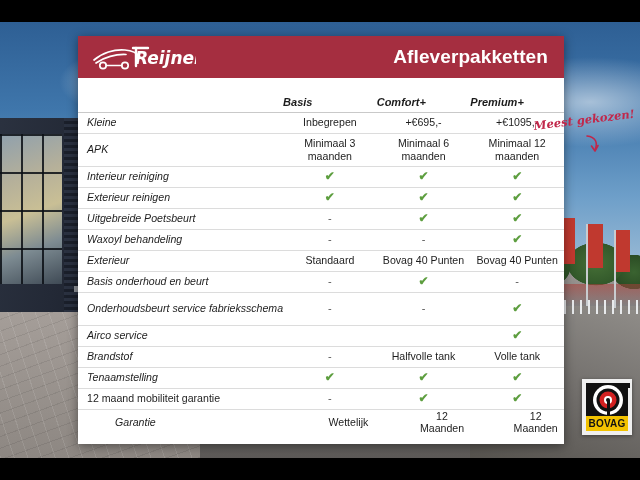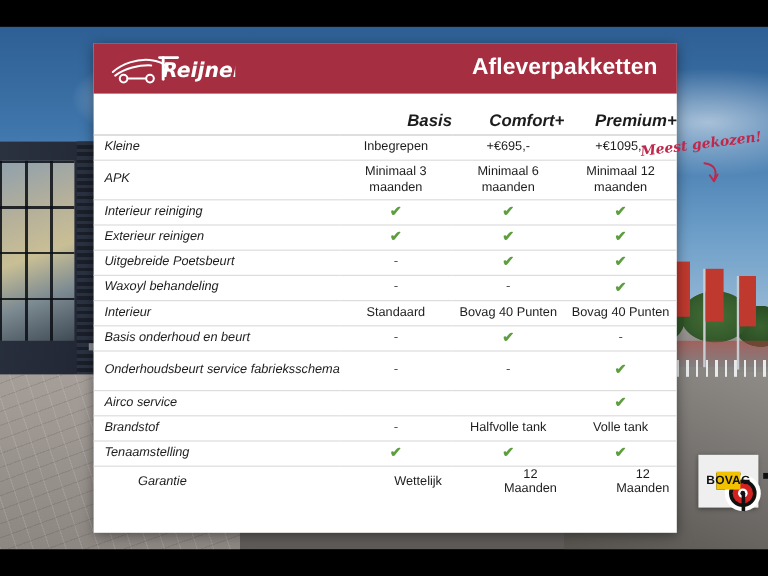--- a/index.html
+++ b/index.html
@@ -90,22 +90,22 @@
   #card-title {
     color: #fff; font-size: 19px; font-weight: bold; letter-spacing: .1px; text-align: center;
   }
 
   
   table { width: 100%; border-collapse: collapse; table-layout: fixed; }
   col.c-label { width: 205px; }
   col.c-col   { width: 93.6px; }
   th, td { padding: 0; }
   thead th {
-    font-size: 14px; font-style: italic; font-weight: bold; color: #1c1c1c;
-    text-align: right; height: 34px; vertical-align: bottom; padding-bottom: 4px;
+    font-size: 11px; font-style: italic; font-weight: bold; color: #1c1c1c;
+    text-align: left; height: 34px; vertical-align: bottom; padding-bottom: 4px;
   }
   thead th.h-label { border-bottom: 1px solid #c9c9c9; }
   thead th.h-col   { border-bottom: 1px solid #c9c9c9; }
   tbody td {
     font-size: 10.6px; color: #1d1d1d;
     border-bottom: 1px solid #dcdcdc;
     height: 21px; vertical-align: middle;
   }
   tbody tr:last-child td { border-bottom: none; padding-left: 37px; }
   td.lbl {
@@ -126,22 +126,22 @@
     position: absolute; left: 0; top: 0;
     font-family: "DejaVu Serif", serif;
     font-style: italic; font-weight: bold;
     font-size: 11.5px; color: #c1274a;
     transform: rotate(-7deg); transform-origin: left top;
     white-space: nowrap;
   }
 
   
   #bovag {
-    position: absolute; left: 582px; top: 379px; width: 50px; height: 44px;
-    background: #efefef; padding: 15px;
+    position: absolute; left: 582px; top: 379px; width: 50px; height: 56px;
+    background: #efefef; padding: 4px;
     box-shadow: 0 1px 4px rgba(0,0,0,.4);
   }
   #bovag-inner { width: 100%; height: 100%; background: #111; position: relative; }
   #bovag-band {
     position: absolute; left: 0; bottom: 0; width: 100%; height: 15px;
     background: #f2c200; display: flex; align-items: center; justify-content: center;
   }
   #bovag-word {
     font-size: 10px; font-weight: bold; color: #111; letter-spacing: .2px;
     font-family: "Liberation Sans", sans-serif;
@@ -246,21 +246,21 @@
             <td class="val"><span class="chk">✔</span></td>
             <td class="val"><span class="chk">✔</span></td>
           </tr>
           <tr>
             <td class="lbl">Waxoyl behandeling</td>
             <td class="val"><span class="dash">-</span></td>
             <td class="val"><span class="dash">-</span></td>
             <td class="val"><span class="chk">✔</span></td>
           </tr>
           <tr>
-            <td class="lbl">Interieur</td>
+            <td class="lbl">Exterieur</td>
             <td class="val">Standaard</td>
             <td class="val">Bovag 40 Punten</td>
             <td class="val">Bovag 40 Punten</td>
           </tr>
           <tr>
             <td class="lbl">Basis onderhoud en beurt</td>
             <td class="val"><span class="dash">-</span></td>
             <td class="val"><span class="chk">✔</span></td>
             <td class="val"><span class="dash">-</span></td>
           </tr>
@@ -278,20 +278,26 @@
           </tr>
           <tr>
             <td class="lbl">Brandstof</td>
             <td class="val"><span class="dash">-</span></td>
             <td class="val">Halfvolle tank</td>
             <td class="val">Volle tank</td>
           </tr>
           <tr>
             <td class="lbl">Tenaamstelling</td>
             <td class="val"><span class="chk">✔</span></td>
+            <td class="val"><span class="chk">✔</span></td>
+            <td class="val"><span class="chk">✔</span></td>
+          </tr>
+          <tr>
+            <td class="lbl upright">12 maand mobiliteit garantie</td>
+            <td class="val"><span class="dash">-</span></td>
             <td class="val"><span class="chk">✔</span></td>
             <td class="val"><span class="chk">✔</span></td>
           </tr>
           <tr>
             <td class="lbl">Garantie</td>
             <td class="val">Wettelijk</td>
             <td class="val">12 Maanden</td>
             <td class="val">12 Maanden</td>
           </tr>
         </tbody>

